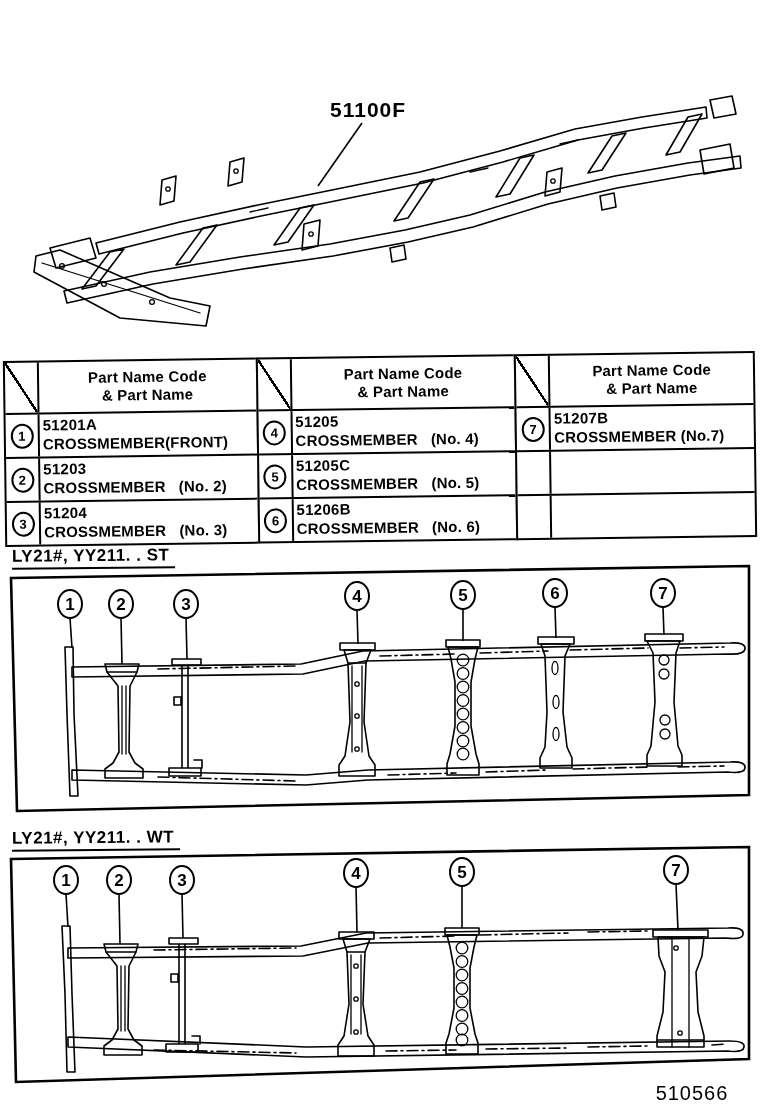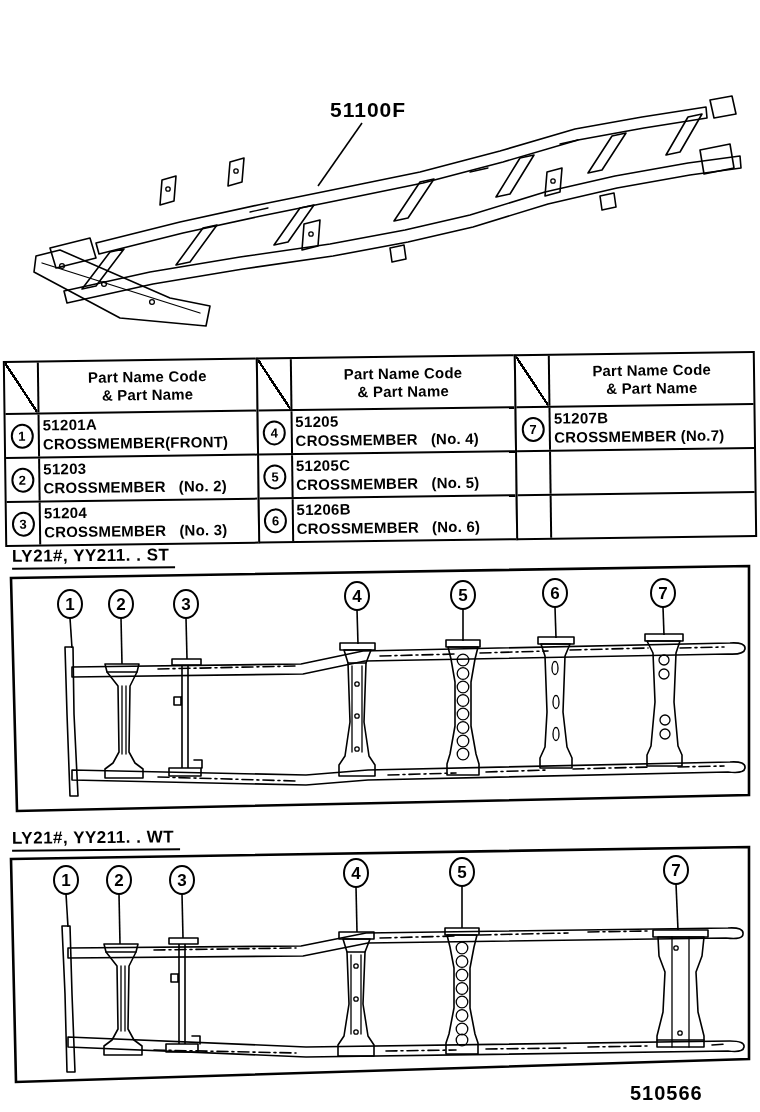--- a/index.html
+++ b/index.html
@@ -32,22 +32,22 @@
   .tcell{flex:1;padding:1px 0 0 3px;overflow:hidden;}
   .code{font-size:15px;font-weight:bold;line-height:19px;white-space:pre;letter-spacing:0.3px;}
   .pname{font-size:15px;font-weight:bold;line-height:19px;white-space:pre;letter-spacing:0.2px;}
   .circ{display:inline-block;width:19px;height:21px;border:2px solid #000;border-radius:50%;
         text-align:center;line-height:21px;font-size:13px;font-weight:bold;}
   .variant-title{position:absolute;font-size:17px;font-weight:bold;letter-spacing:0.5px;
                  border-bottom:2.5px solid #000;padding:0 6px 1px 0;transform:rotate(-0.5deg);white-space:pre;}
   .vt-st{left:12px;top:546px;} .vt-wt{left:12px;top:828px;}
   .vsvg{position:absolute;left:8px;}
   .v-st{top:564px;} .v-wt{top:844px;}
-  .fig-num{position:absolute;left:630px;top:1082px;width:124px;text-align:left;
-           font-size:20px;font-weight:bold;letter-spacing:1px;}
+  .fig-num{position:absolute;left:630px;top:1082px;width:124px;text-align:center;
+           font-size:20px;font-weight:normal;letter-spacing:1px;}
 </style>
 </head>
 <body>
 
 <div class="page">
 
   <svg class="main-svg" width="760" height="350" viewBox="0 0 760 350">
     <g class="art">
 
       <path d="M96,243 L180,222 L258,205 L332,190 L420,172 L500,151 L575,129 L642,117 L706,107

